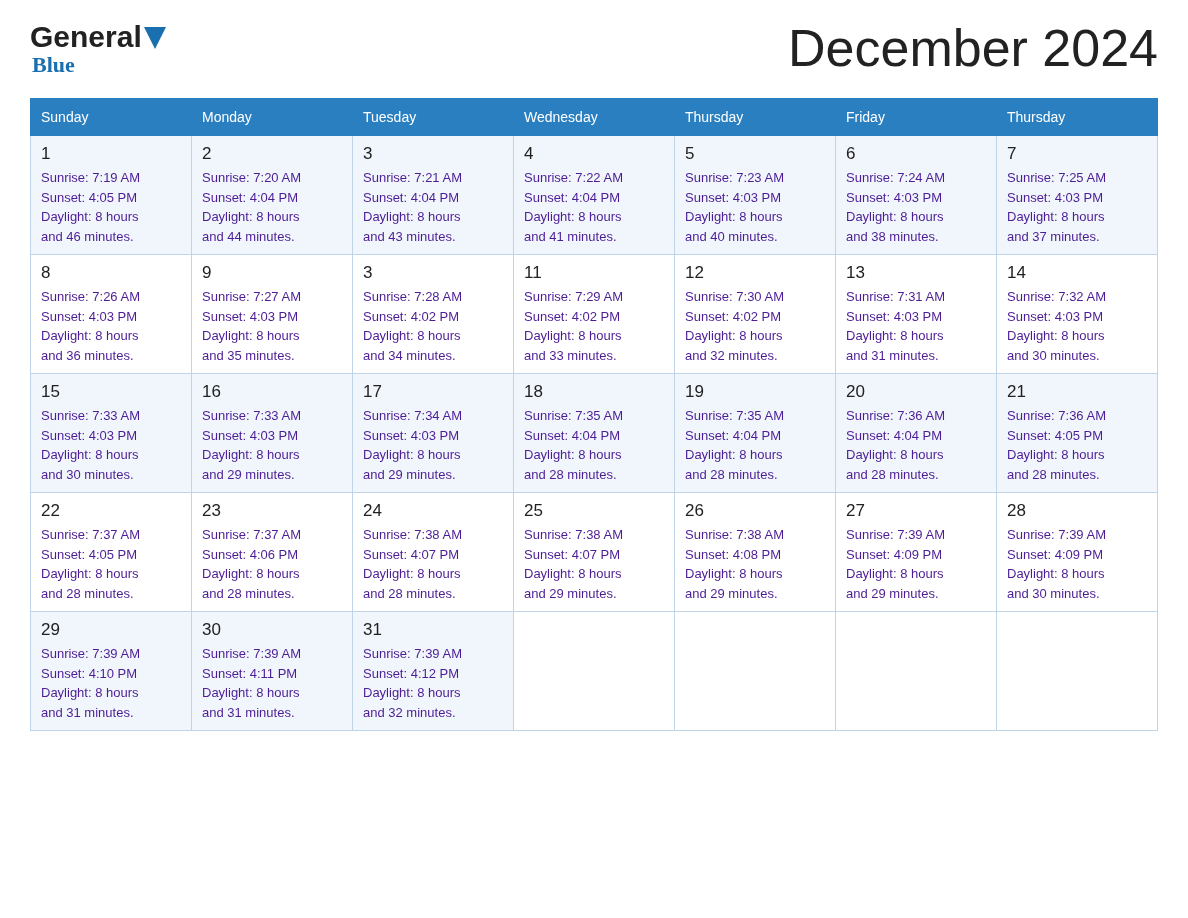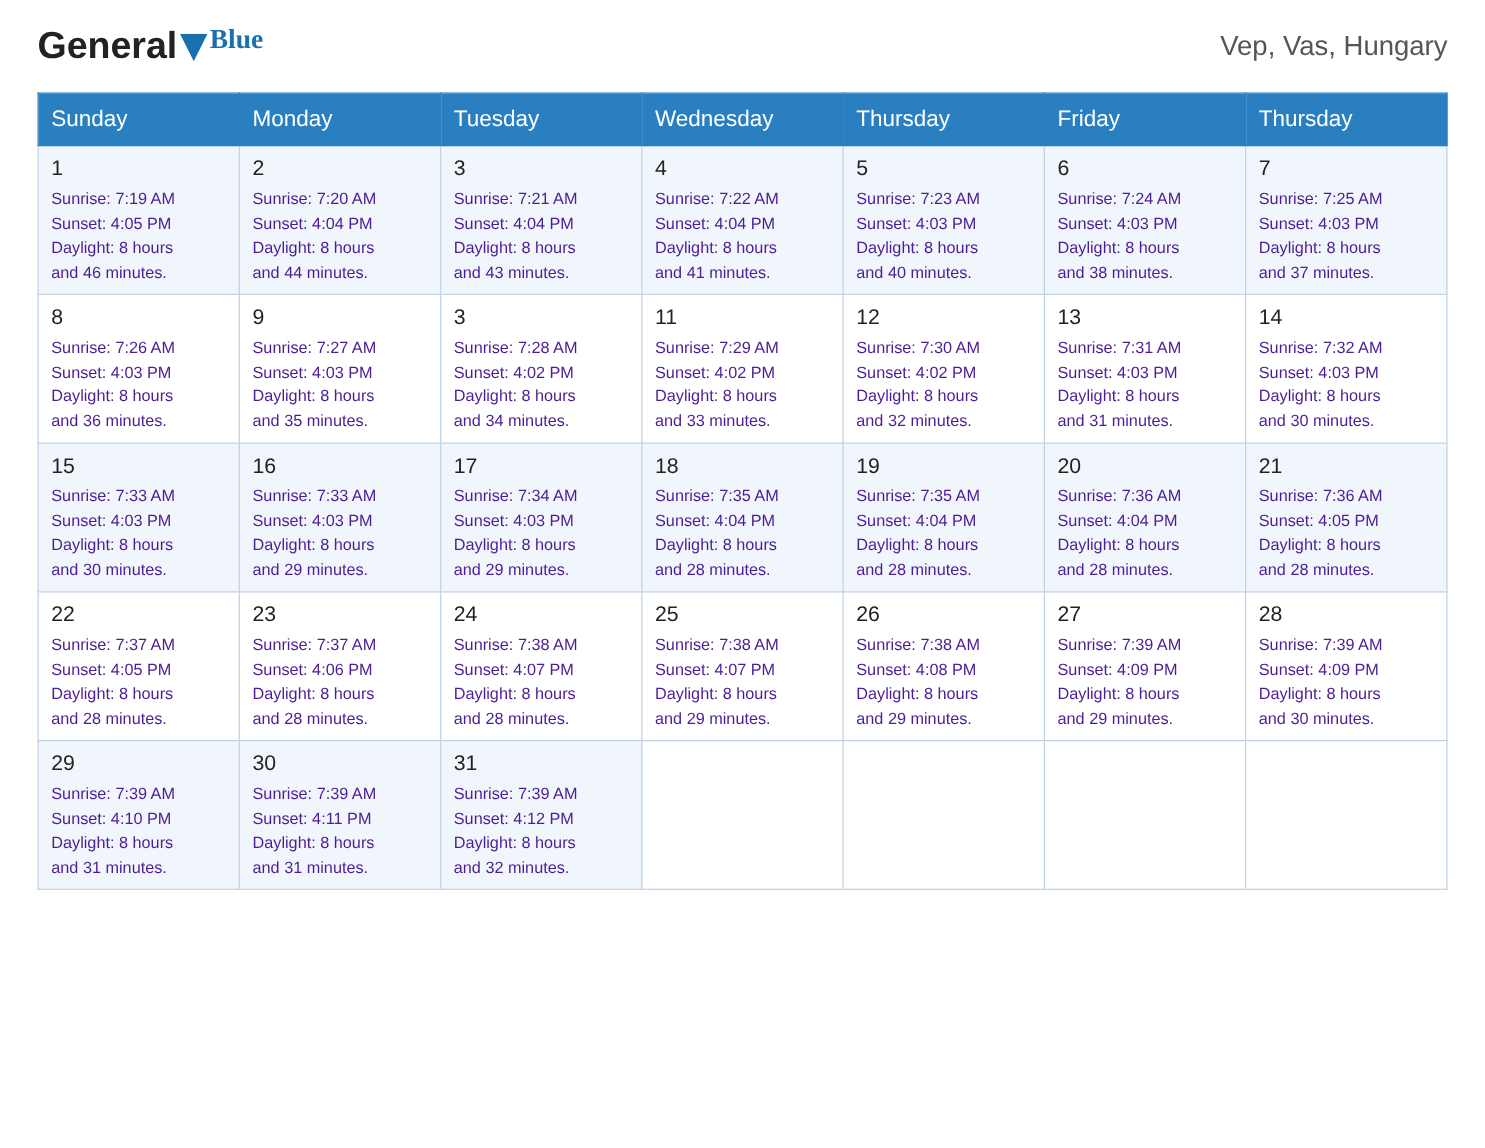--- a/index.html
+++ b/index.html
@@ -11,21 +11,21 @@
       padding: 20px 30px;
     }
     .header {
       display: flex;
       justify-content: space-between;
       align-items: flex-start;
       margin-bottom: 20px;
     }
     .logo {
       display: flex;
-      flex-direction: row;
+      flex-direction: column;
       align-items: flex-start;
     }
     .title-area {
       text-align: right;
     }
     .month-title {
       font-size: 52px;
       font-weight: normal;
       color: #222;
       line-height: 1.1;
@@ -36,21 +36,21 @@
       margin-top: 4px;
     }
     table {
       width: 100%;
       border-collapse: collapse;
       table-layout: fixed;
     }
     thead tr th {
       background-color: #2a7fc1;
       color: #fff;
-      font-size: 18px;
+      font-size: 14px;
       font-weight: normal;
       padding: 10px 10px;
       text-align: left;
       border: 1px solid #2a7fc1;
     }
     tbody tr td {
       vertical-align: top;
       padding: 8px 10px;
       font-size: 13.5px;
       color: #333;
@@ -86,21 +86,21 @@
   <div class="logo">
     <div style="display:flex; align-items:center;">
       <span style="font-size:30px; font-weight:bold; color:#222; font-family:Arial,sans-serif;">General</span>
       <svg width="22" height="22" viewBox="0 0 22 22" style="margin-left:2px; margin-top:2px;">
         <polygon points="0,0 22,0 11,22" fill="#1a6faf"></polygon>
       </svg>
     </div>
     <div style="font-size:22px; font-weight:bold; color:#1a6faf; font-family:Liberation Serif, serif; margin-top:-2px; margin-left:2px;">Blue</div>
   </div>
   <div class="title-area">
-    <div class="location">Vep, Vas, Hungary</div>
+    <div class="month-title">December 2024</div>
   </div>
 </div>
 
 <table>
   <thead>
     <tr>
       <th>Sunday</th>
       <th>Monday</th>
       <th>Tuesday</th>
       <th>Wednesday</th>

